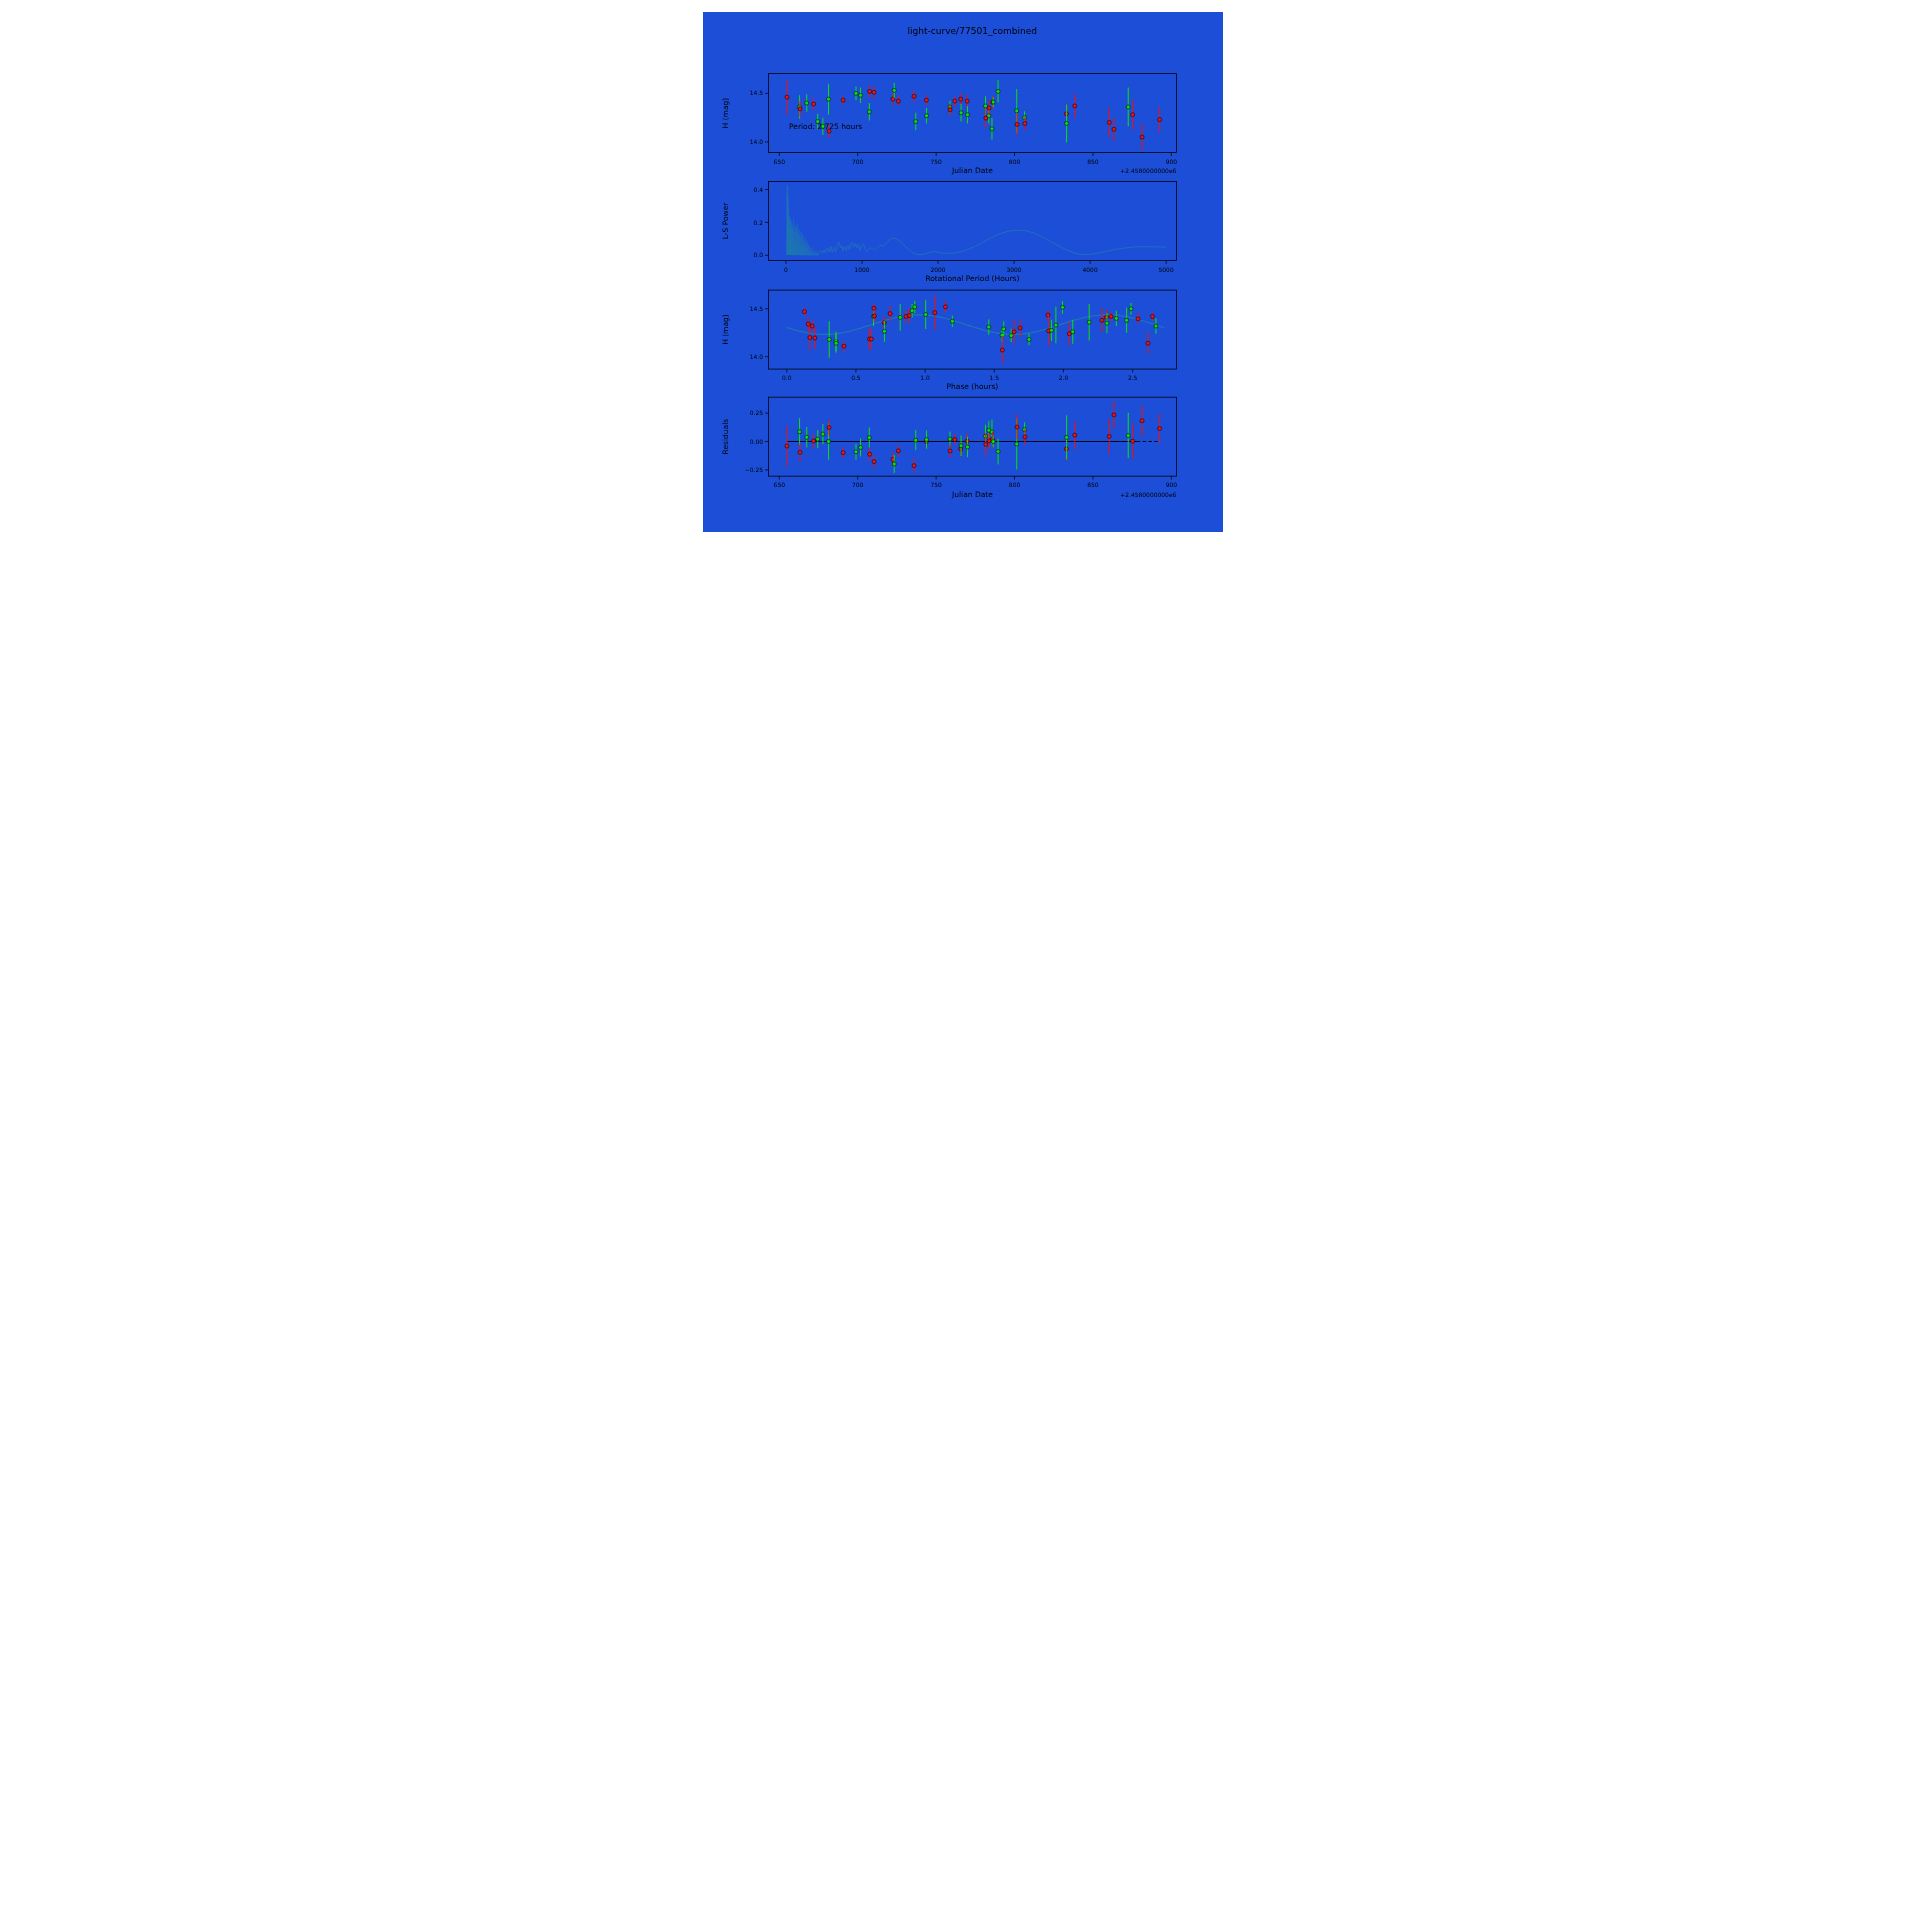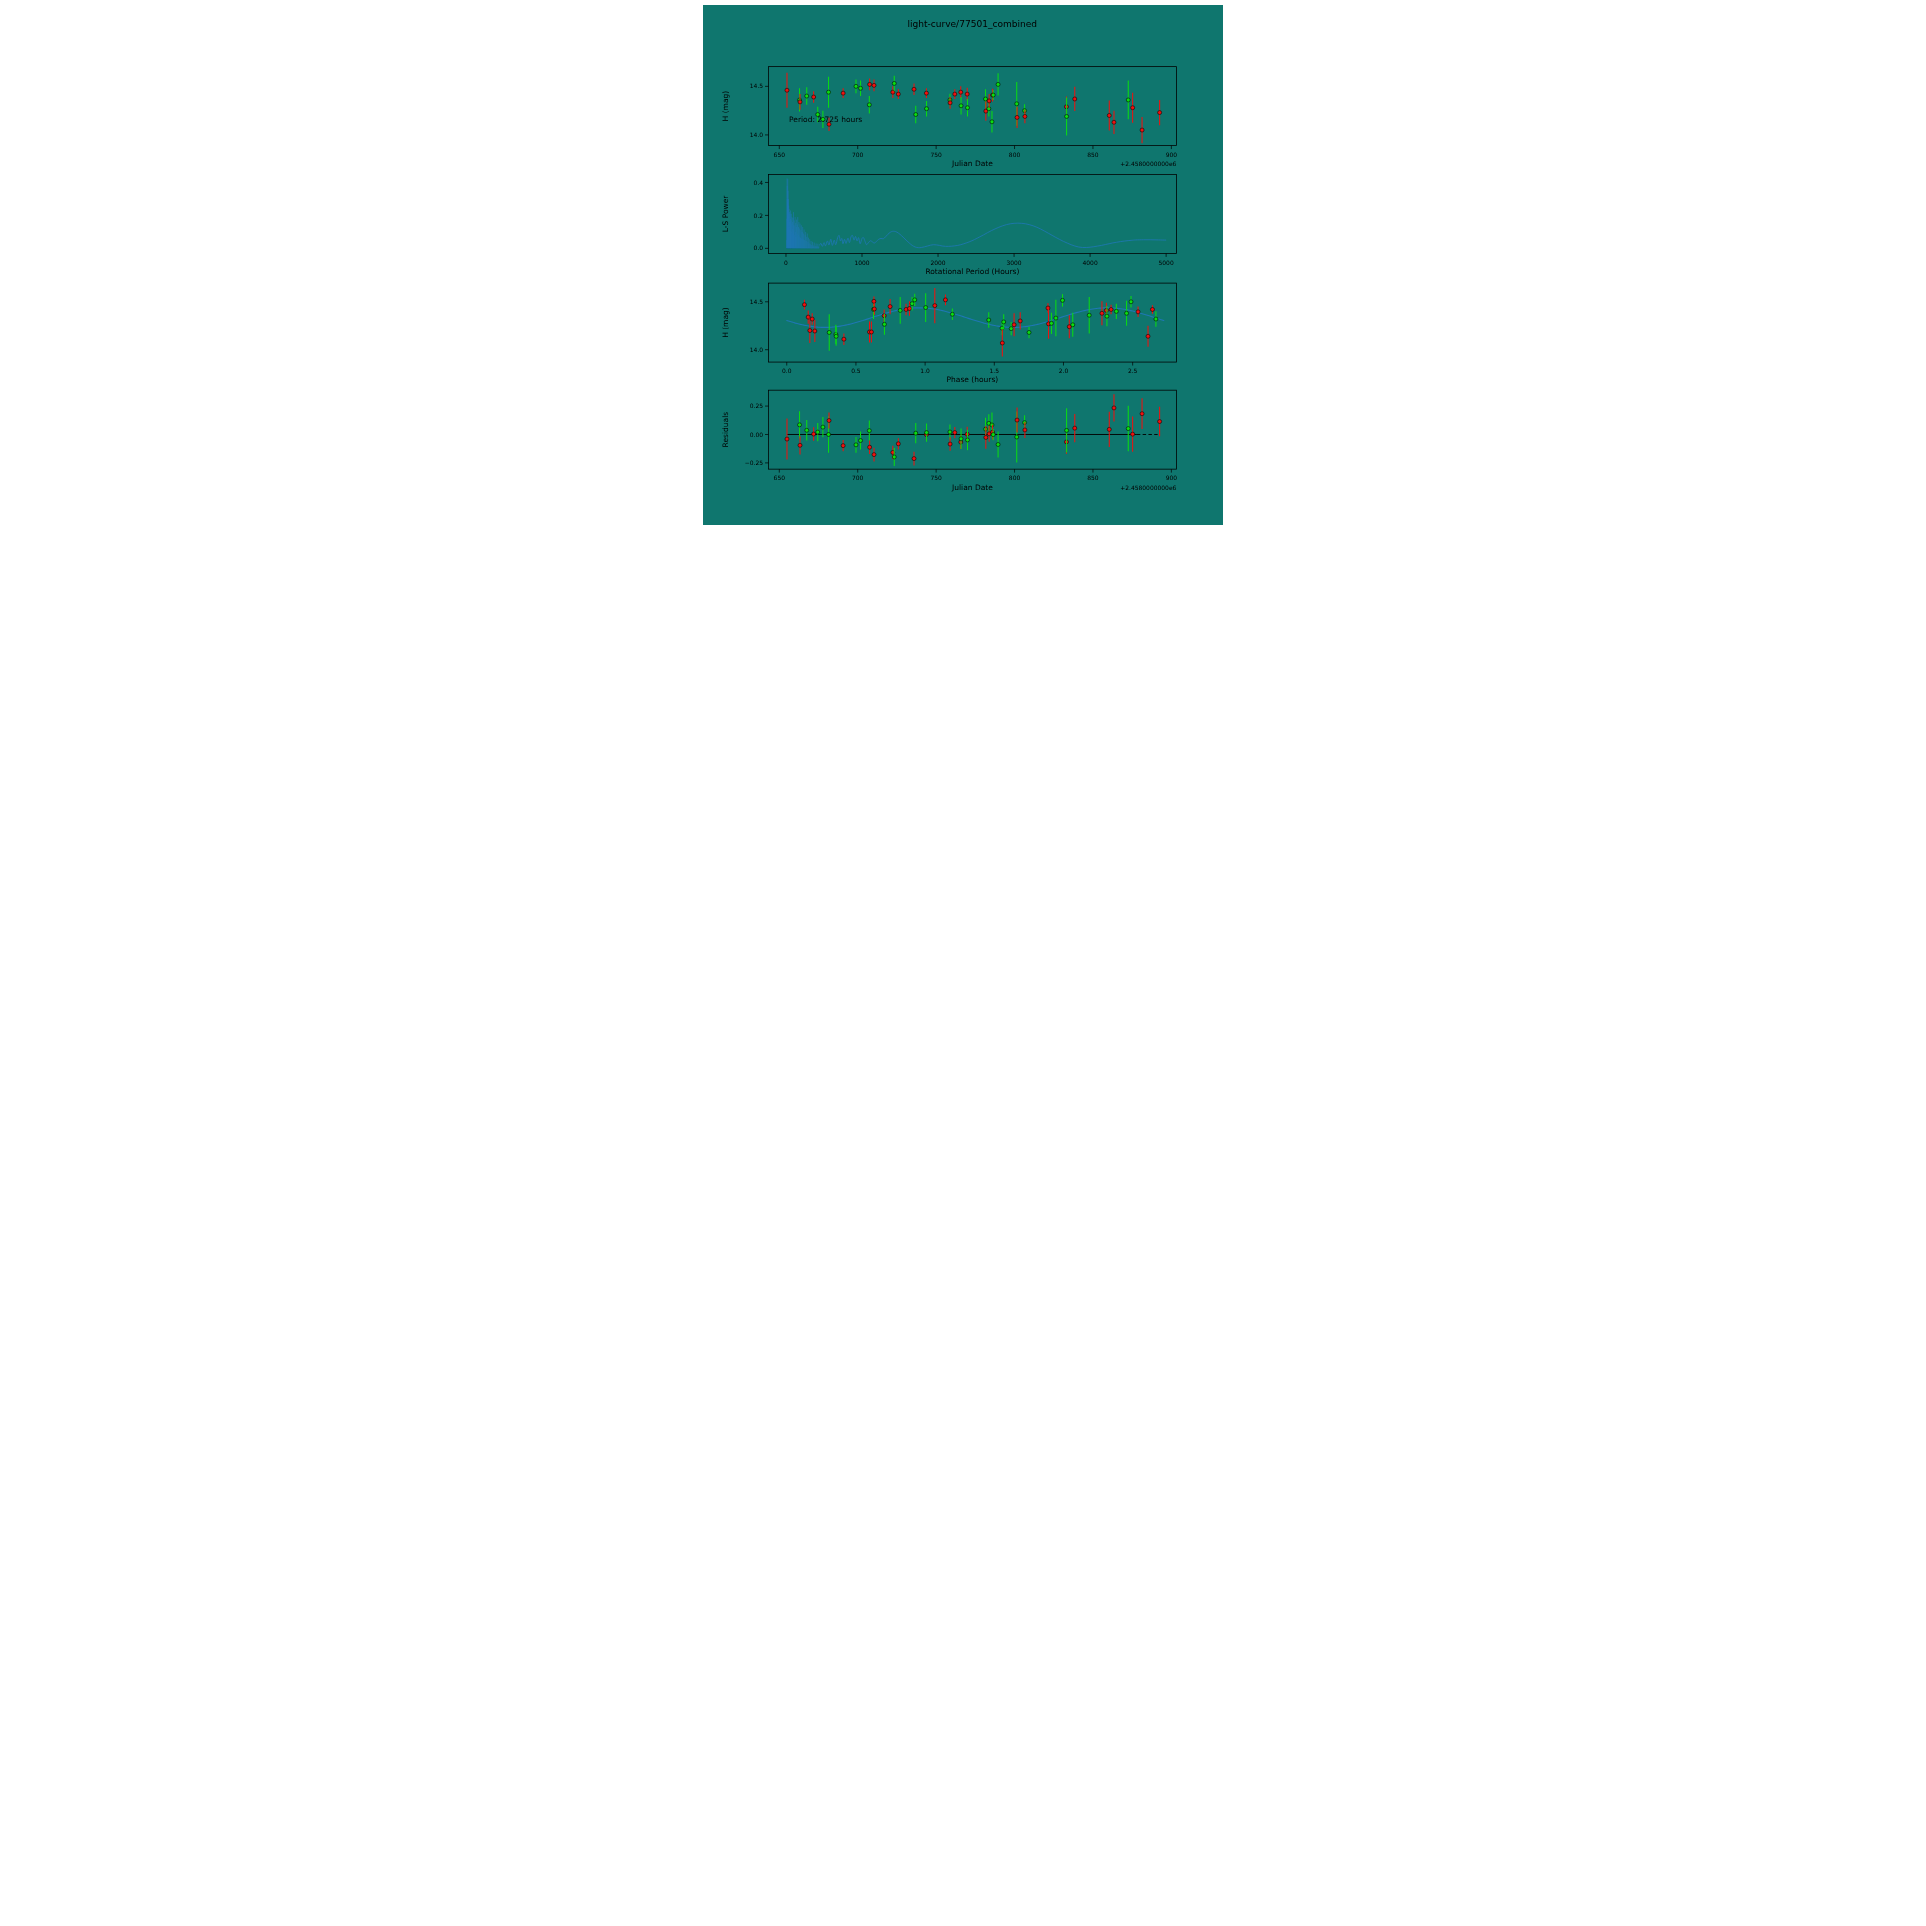--- a/index.html
+++ b/index.html
@@ -1,16 +1,16 @@
 <!DOCTYPE html>
 <html style="font-size:6.2px"><head>
 <meta charset="utf-8">
 <style>
   html,body{margin:0;padding:0;background:#ffffff;}
-  .page{width:520px;height:520px;position:relative;background:#0f766e;margin:5px auto;
+  .page{width:520px;height:520px;position:relative;background:#1d4ed8;margin:12px auto;
         font-family:"DejaVu Sans", sans-serif;}
   svg{display:block;}
   svg text{font-family:"DejaVu Sans", sans-serif;fill:#000000;}
   .fig-title{font-size:23.5px;}
   .axlabel{font-size:19.5px;}
   .ticklabel{font-size:15.5px;}
   .offsetlabel{font-size:15.5px;}
   .annot{font-size:19.5px;}
 </style>
 </head>

